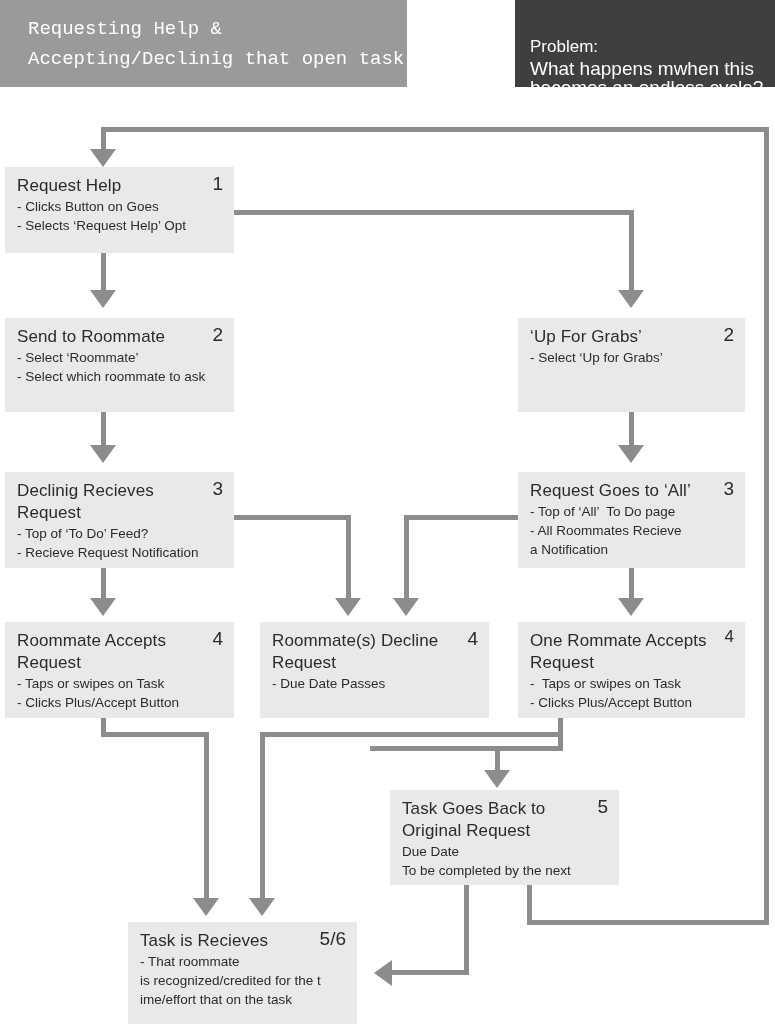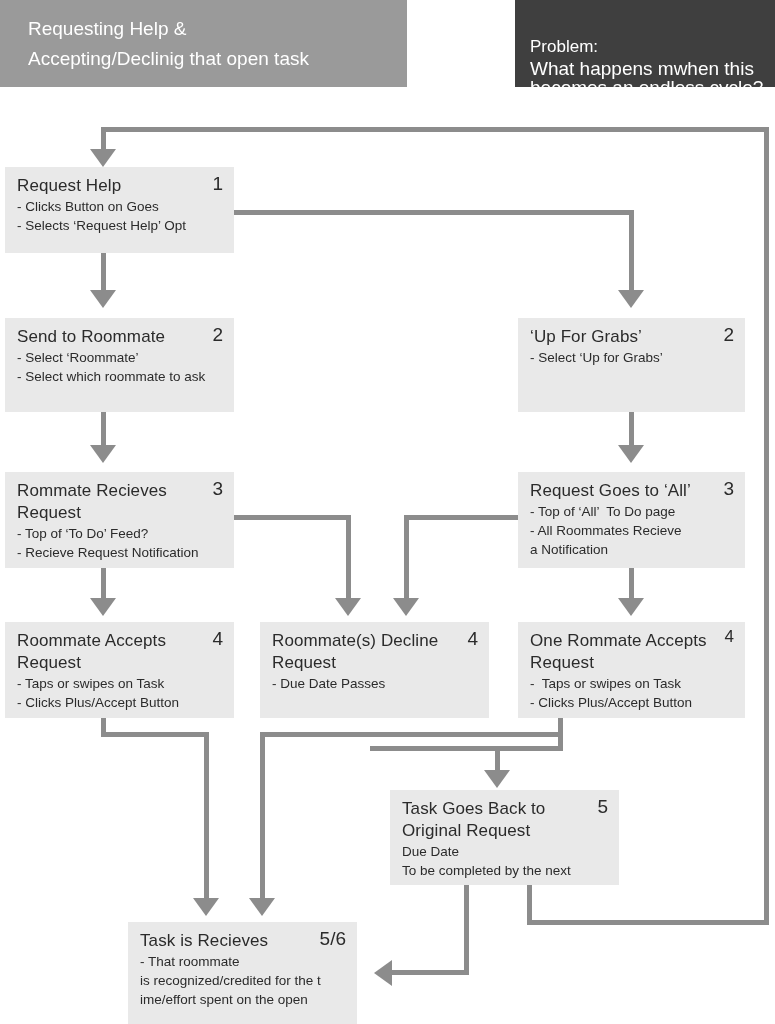--- a/index.html
+++ b/index.html
@@ -27,20 +27,21 @@
   }
   .hdr-left {
     left: 0; top: 0;
     width: 407px; height: 87px;
     background: #9a9a9a;
     color: #ffffff;
     padding: 14px 0 0 28px;
     font-size: 19px;
     line-height: 30px;
     font-weight: 400;
+    font-family: Liberation Mono, monospace;
   }
   .hdr-right {
     left: 515px; top: 0;
     width: 260px; height: 87px;
     background: #3f3f3f;
     color: #ffffff;
     padding: 10px 0 0 15px;
     font-size: 14px;
     line-height: 20px;
   }
@@ -194,21 +195,21 @@
   </div>
 
   <div class="box" style="left:518px; top:318px; width:227px; height:94px;">
     <span class="num">2</span>
     <span class="title">‘Up For Grabs’</span>
     <span class="line">- Select ‘Up for Grabs’</span>
   </div>
 
   <div class="box" style="left:5px; top:472px; width:229px; height:96px;">
     <span class="num">3</span>
-    <span class="title">Rommate Recieves</span>
+    <span class="title">Declinig Recieves</span>
     <span class="title">Request</span>
     <span class="line">- Top of ‘To Do’ Feed?</span>
     <span class="line">- Recieve Request Notification</span>
   </div>
 
   <div class="box" style="left:518px; top:472px; width:227px; height:96px;">
     <span class="num">3</span>
     <span class="title">Request Goes to ‘All’</span>
     <span class="line">- Top of ‘All’  To Do page</span>
     <span class="line">- All Roommates Recieve</span>
@@ -244,16 +245,16 @@
     <span class="title">Original Request</span>
     <span class="line">Due Date</span>
     <span class="line">To be completed by the next</span>
   </div>
 
   <div class="box" style="left:128px; top:922px; width:229px; height:102px;">
     <span class="num">5/6</span>
     <span class="title">Task is Recieves</span>
     <span class="line">- That roommate</span>
     <span class="line">is recognized/credited for the t</span>
-    <span class="line">ime/effort spent on the open</span>
+    <span class="line">ime/effort that on the task</span>
   </div>
 
 </div>
 
 </body></html>

